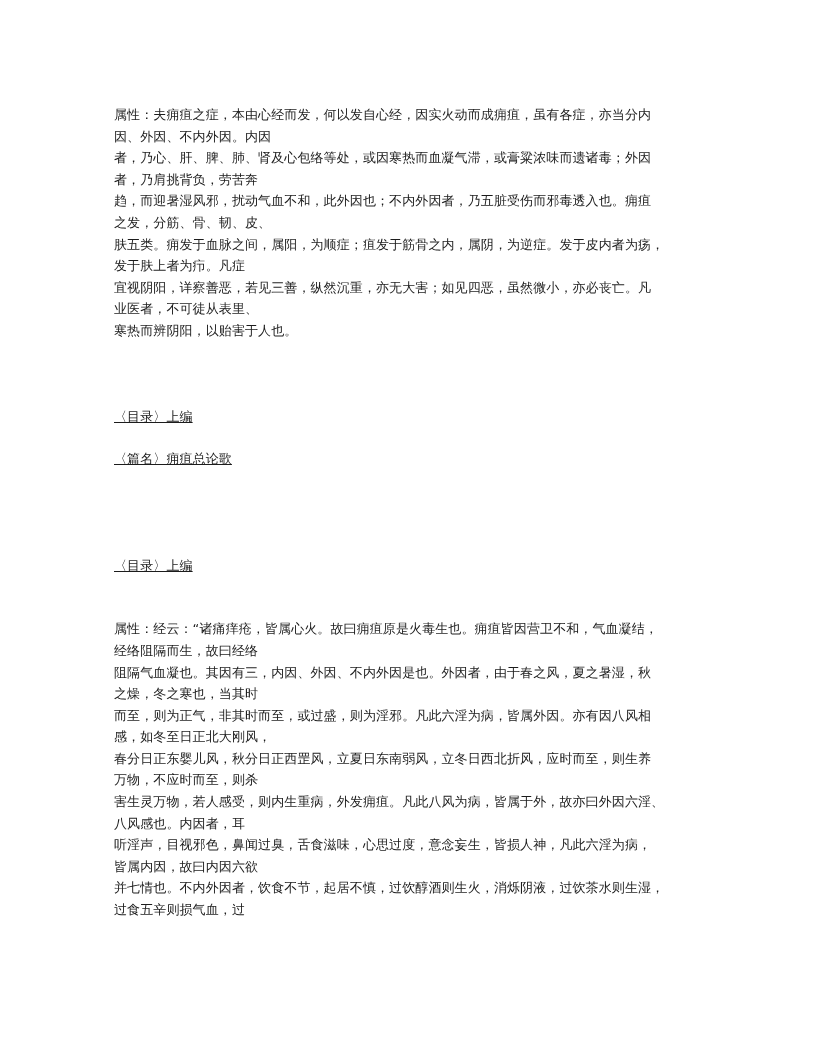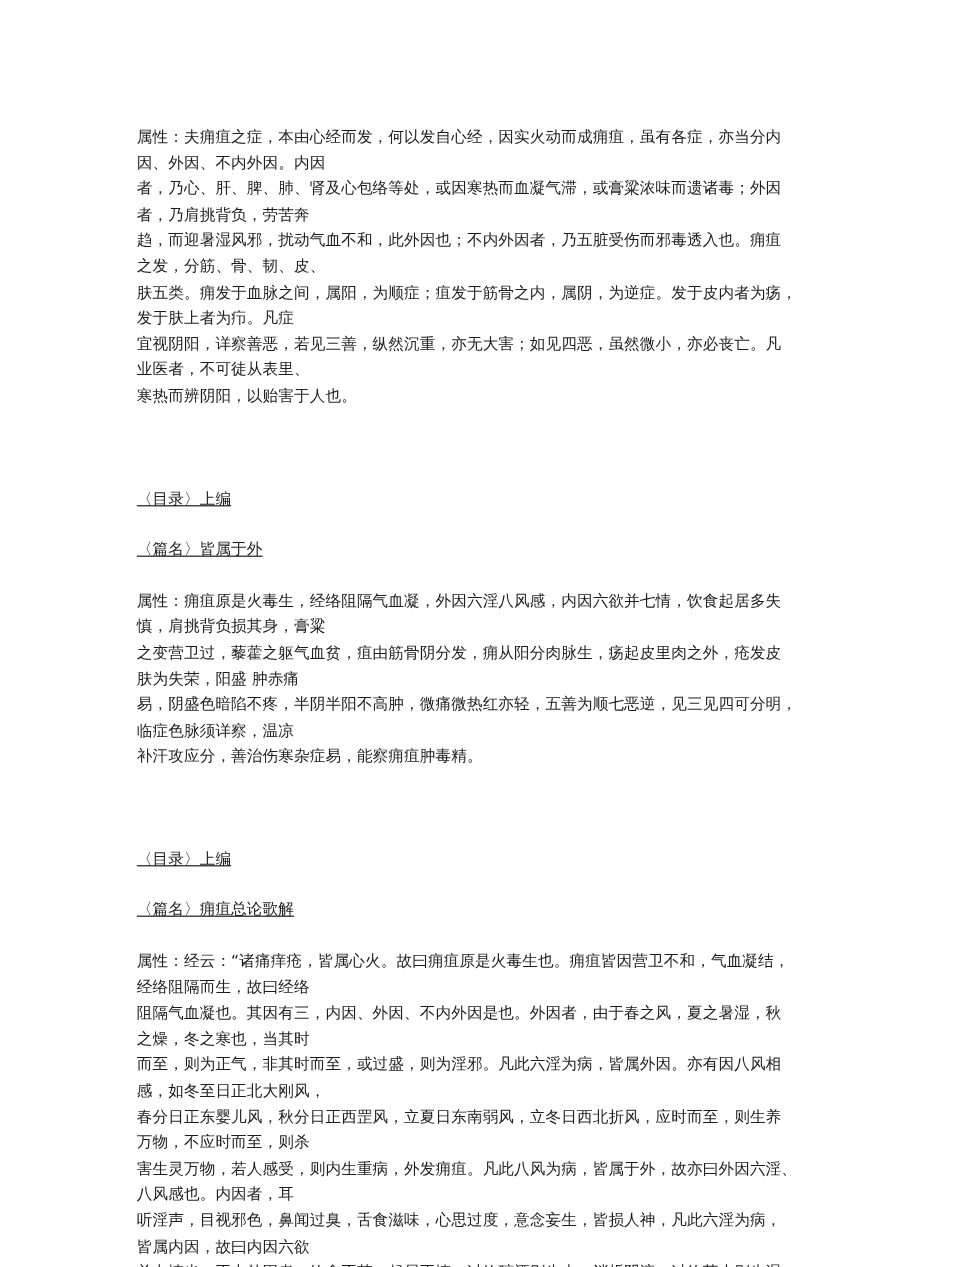--- a/index.html
+++ b/index.html
@@ -68,39 +68,31 @@
 宜视阴阳，详察善恶，若见三善，纵然沉重，亦无大害；如见四恶，虽然微小，亦必丧亡。凡
 业医者，不可徒从表里、
 寒热而辨阴阳，以贻害于人也。</p>
 
     <div class="gap-section"></div>
 
     <p class="heading">〈目录〉上编</p>
 
     <div class="heading-gap"></div>
 
-    <p class="heading">〈篇名〉皆属于外</p>
+    <p class="heading">〈篇名〉痈疽总论歌</p>
 
     <div class="heading-gap"></div>
 
-    <p class="para">属性：痈疽原是火毒生，经络阻隔气血凝，外因六淫八风感，内因六欲并七情，饮食起居多失
-慎，肩挑背负损其身，膏粱
-之变营卫过，藜藿之躯气血贫，疽由筋骨阴分发，痈从阳分肉脉生，疡起皮里肉之外，疮发皮
-肤为失荣，阳盛 肿赤痛
-易，阴盛色暗陷不疼，半阴半阳不高肿，微痛微热红亦轻，五善为顺七恶逆，见三见四可分明，
-临症色脉须详察，温凉
-补汗攻应分，善治伤寒杂症易，能察痈疽肿毒精。</p>
 
     <div class="gap-section"></div>
 
     <p class="heading">〈目录〉上编</p>
 
     <div class="heading-gap"></div>
 
-    <p class="heading">〈篇名〉痈疽总论歌解</p>
 
     <div class="heading-gap"></div>
 
     <p class="para">属性：经云：“诸痛痒疮，皆属心火。故曰痈疽原是火毒生也。痈疽皆因营卫不和，气血凝结，
 经络阻隔而生，故曰经络
 阻隔气血凝也。其因有三，内因、外因、不内外因是也。外因者，由于春之风，夏之暑湿，秋
 之燥，冬之寒也，当其时
 而至，则为正气，非其时而至，或过盛，则为淫邪。凡此六淫为病，皆属外因。亦有因八风相
 感，如冬至日正北大刚风，
 春分日正东婴儿风，秋分日正西罡风，立夏日东南弱风，立冬日西北折风，应时而至，则生养

